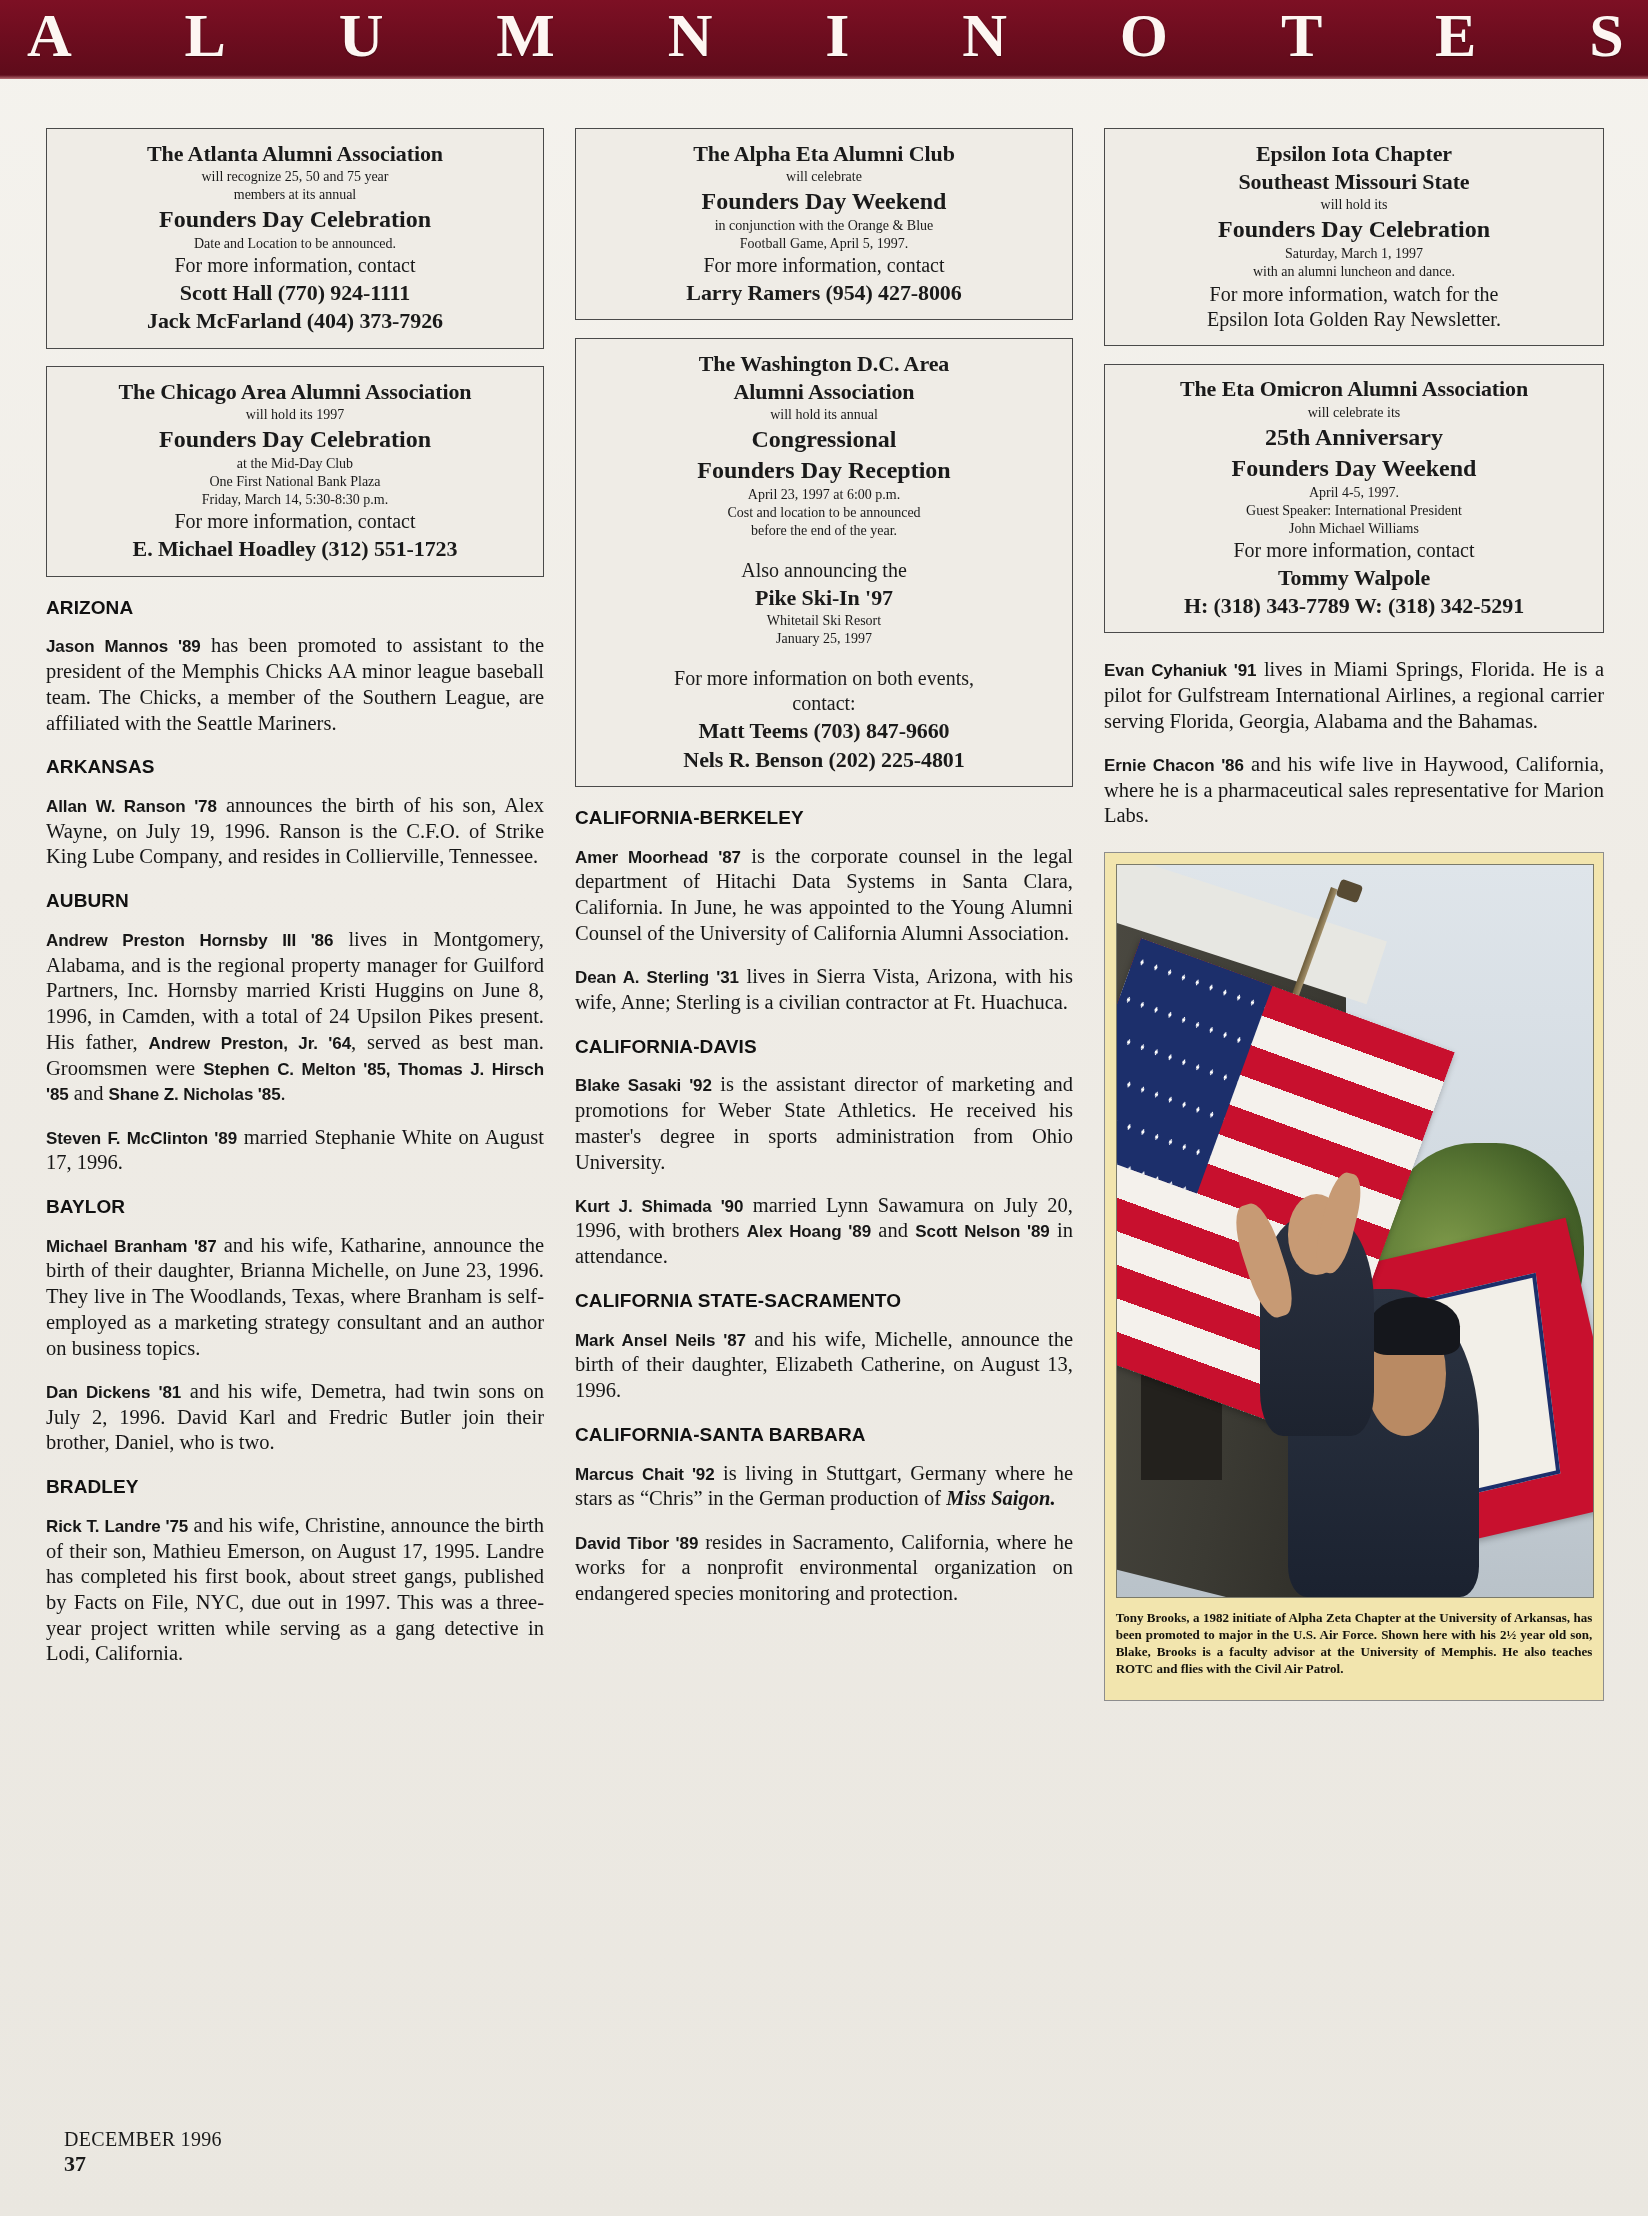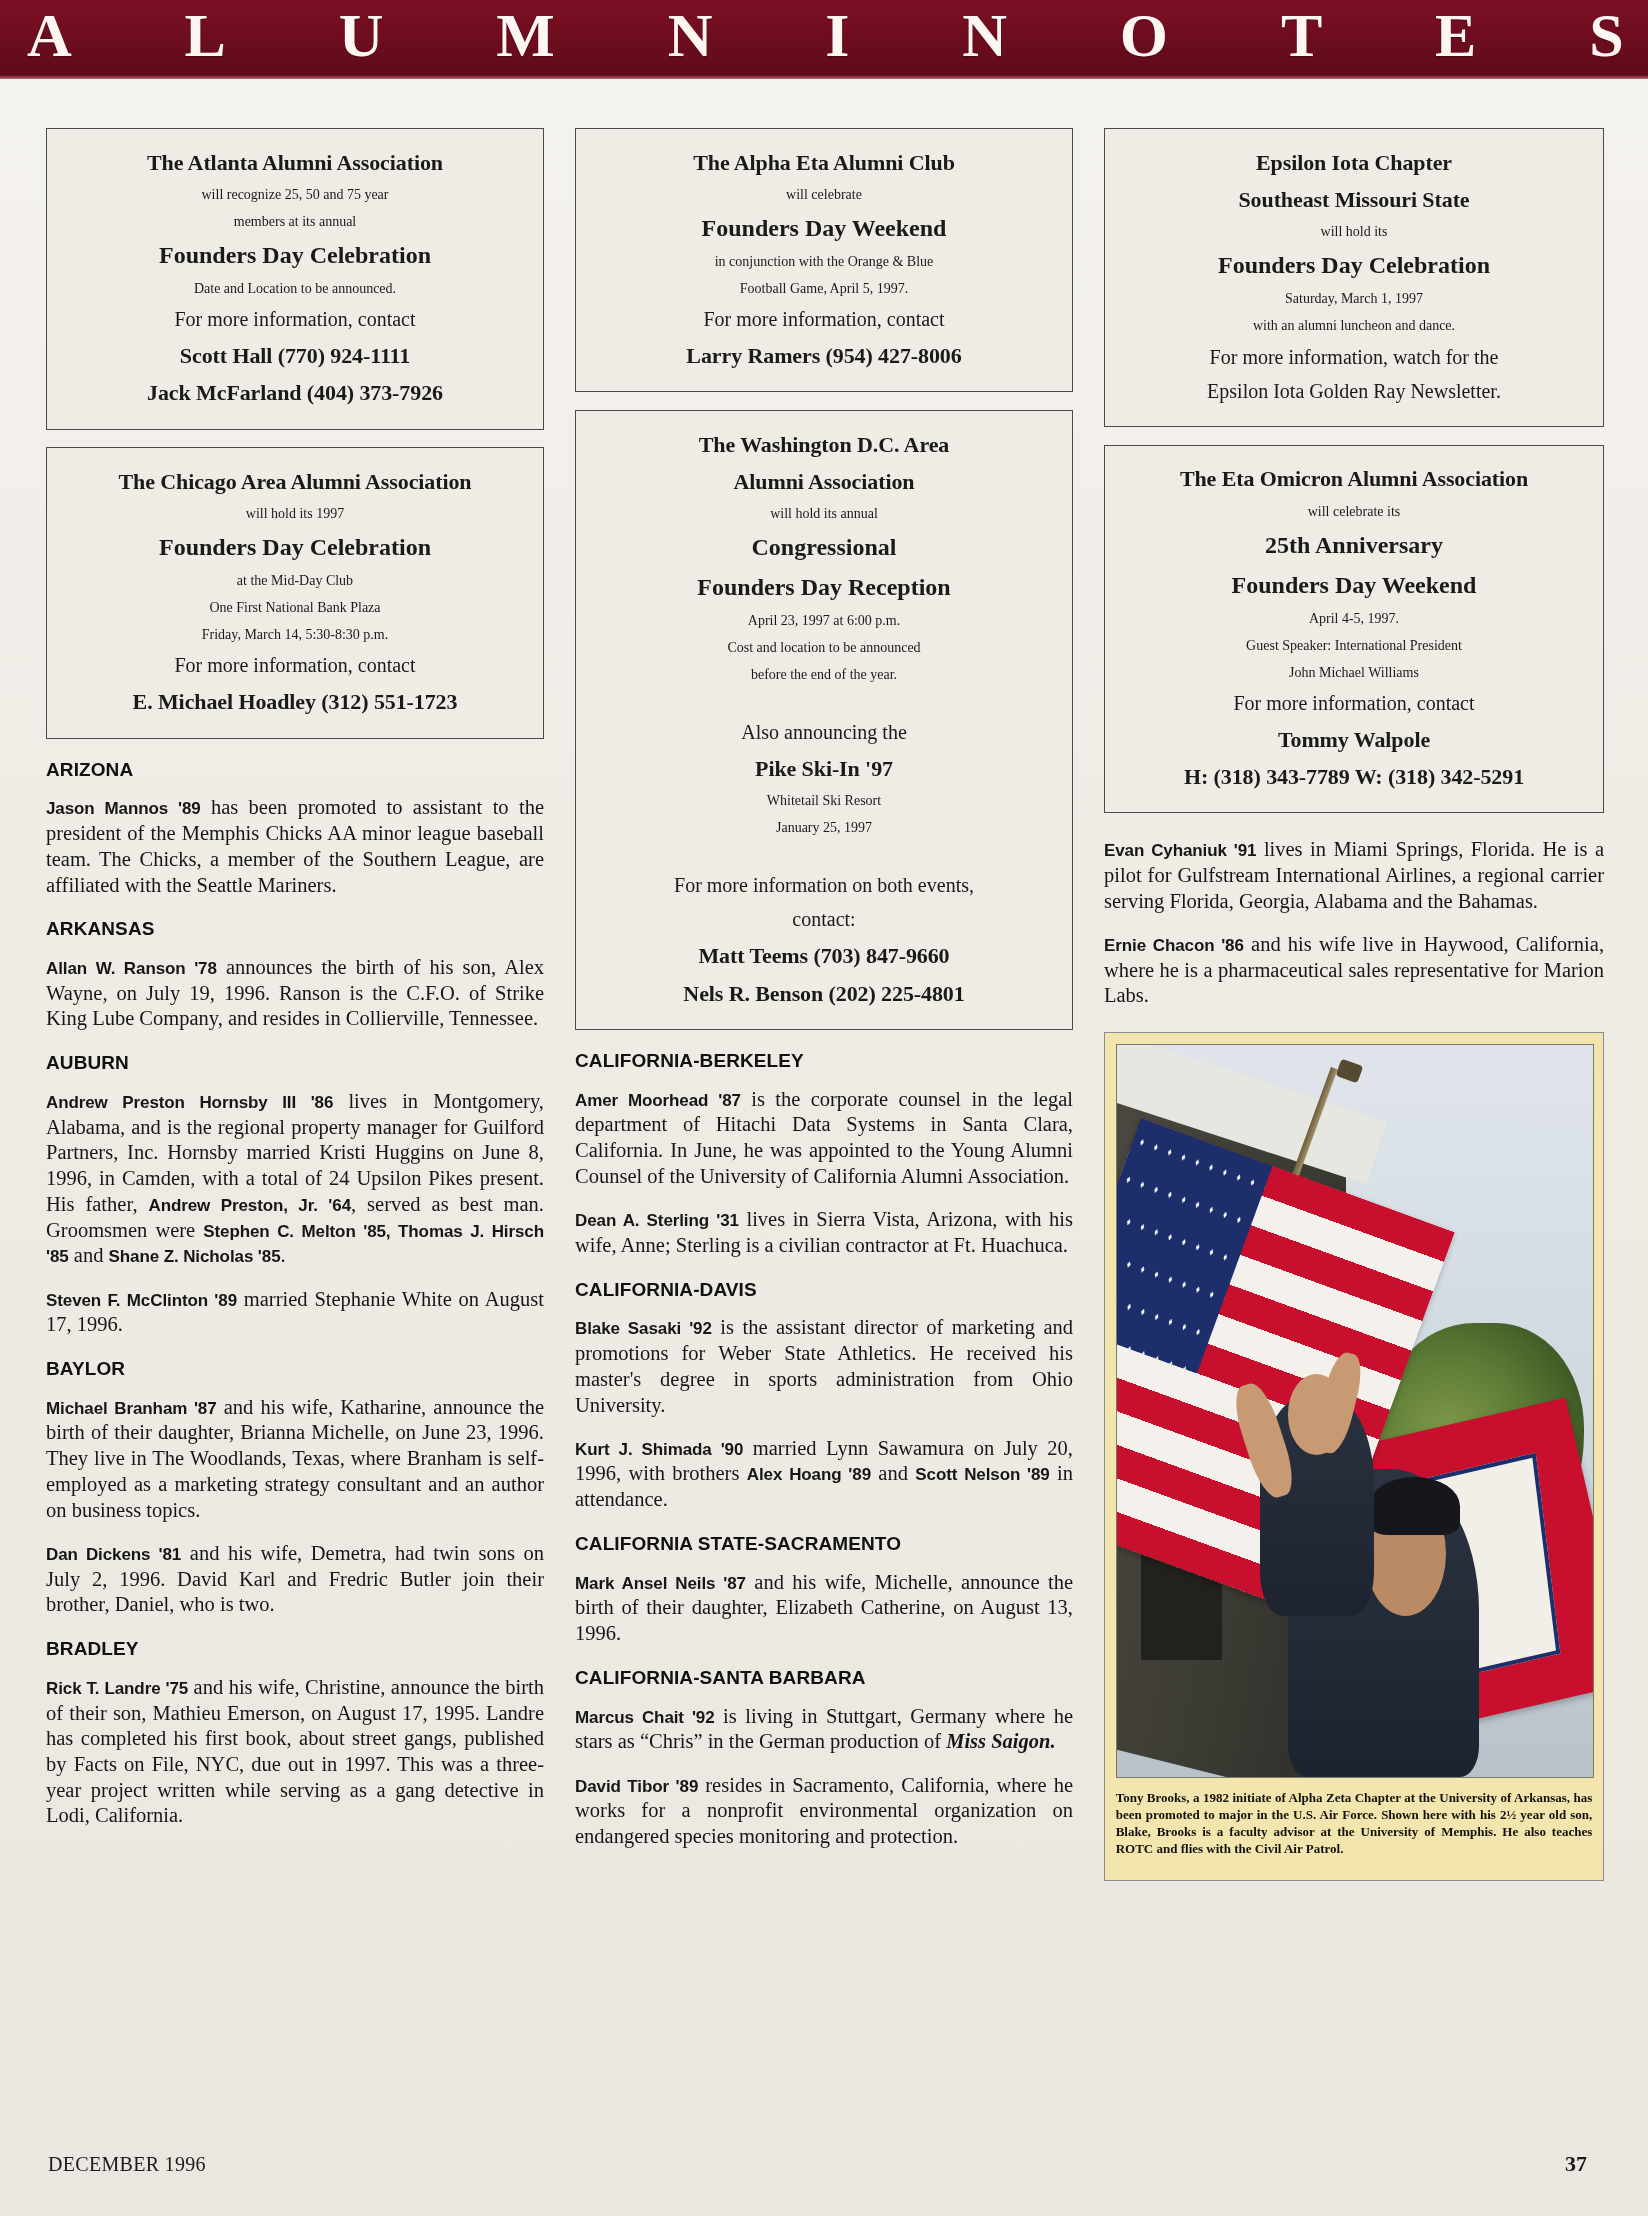--- a/index.html
+++ b/index.html
@@ -49,21 +49,21 @@
 
   
   .abox{
     border:1.3px solid #4a4a4a;
     background:#efece6;
     padding:10.7px 12px 12px 12px;
     text-align:center;
     margin-bottom:17.5px;
     box-shadow:inset 0 0 0 2px #efece6;
   }
-  .abox p{margin:9px;line-height:1.29;}
+  .abox p{margin:0;line-height:1.29;}
   .ln{font-size:14px;color:#1a1a1a;}
   .ln.b{font-weight:700;font-size:22px;letter-spacing:-0.1px;}
   .ln.i{font-size:20px;}
   .ln.bg{font-weight:700;font-size:24px;}
   .spacer{height:17.5px;}
 
   
   .state{
     font-family:"Liberation Sans", sans-serif;
     font-weight:700;
@@ -194,20 +194,21 @@
     line-height:1.3;
     font-weight:700;
     color:#14120c;
     text-align:justify;
   }
   
   .footer{
     position:absolute;left:48px;right:62px;bottom:39px;
     display:flex;justify-content:space-between;align-items:baseline;
     color:#1a1a1a;
+    flex-direction:column;
   }
   .footer-date{
     font-family:"Liberation Serif", serif;
     font-size:20px;letter-spacing:0.3px;
   }
   .footer-page{
     font-family:"Liberation Serif", serif;
     font-size:22px;font-weight:700;margin-left:16px;
   }
 </style>

